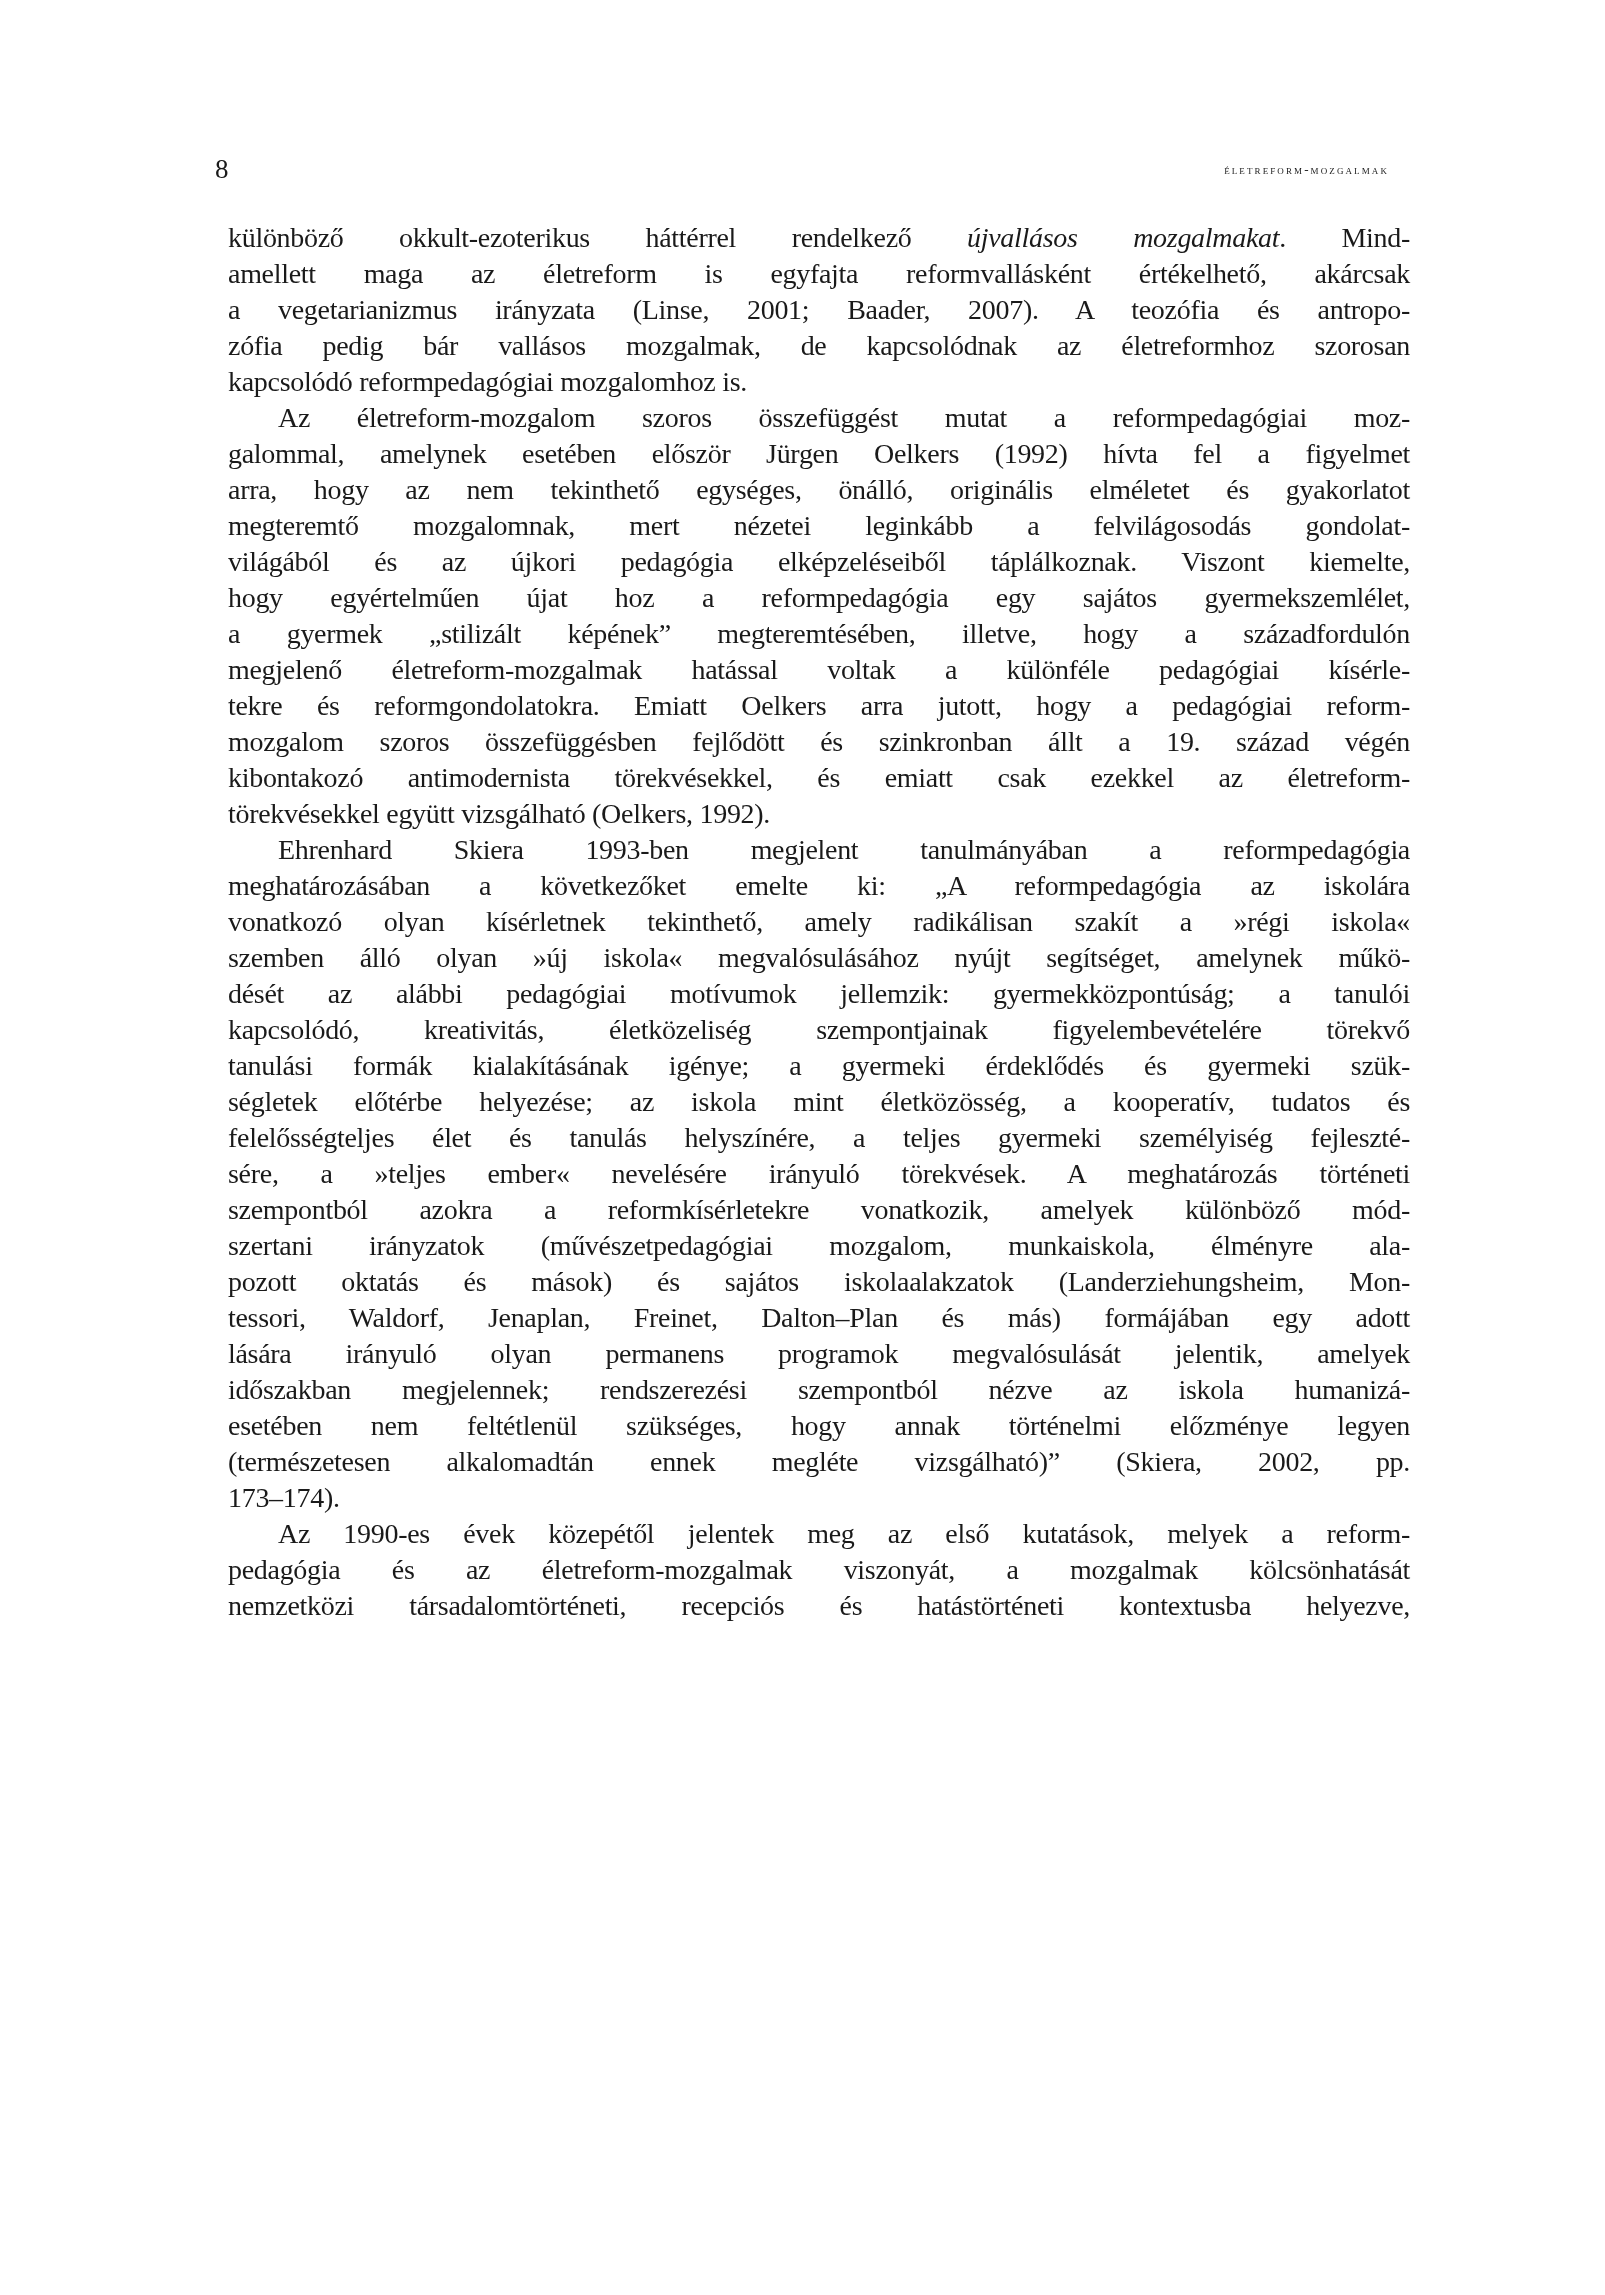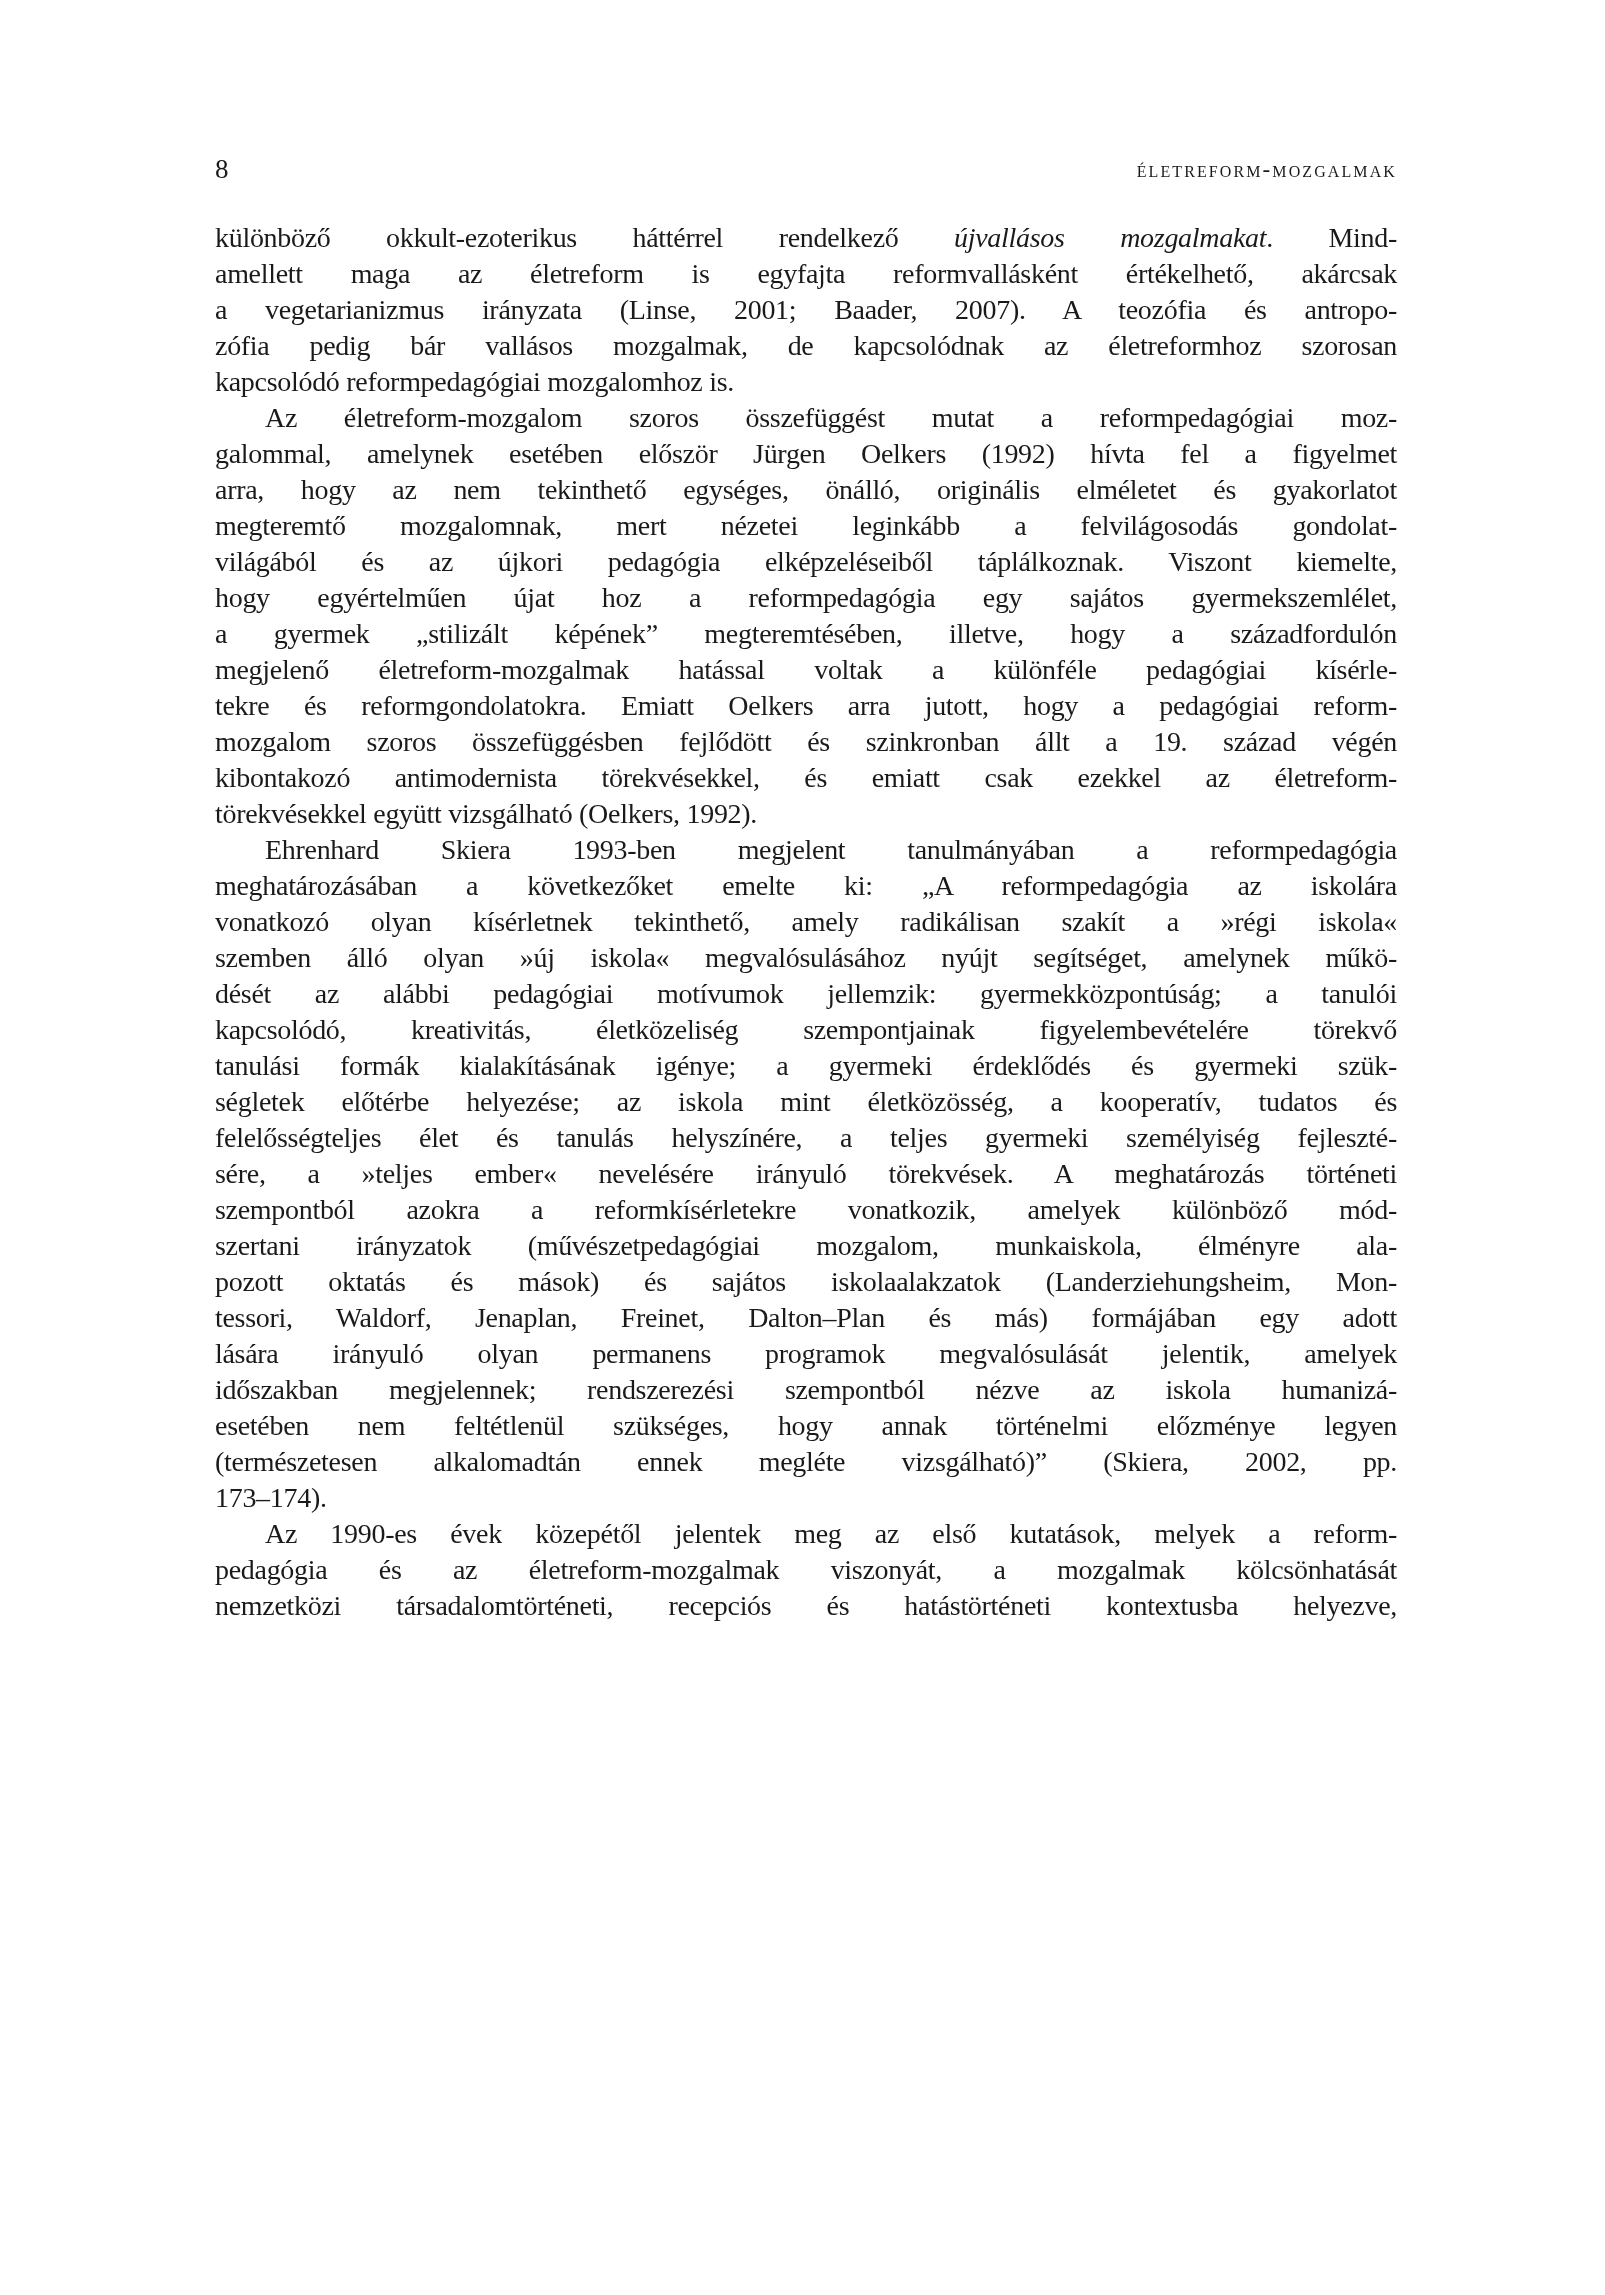--- a/index.html
+++ b/index.html
@@ -10,26 +10,26 @@
     font-family: "Liberation Serif", "DejaVu Serif", serif;
   }
   .running-head {
     position: absolute; left: 215px; right: 208px; top: 148px; height: 43px;
   }
   .page-number {
     position: absolute; left: 0; top: 0;
     font-size: 27px; line-height: 43px;
   }
   .running-title {
-    position: absolute; right: 0; top: 0;
-    font-size: 23px; line-height: 43px; letter-spacing: 2.1px;
+    position: absolute; right: 8px; top: 0;
+    font-size: 13px; line-height: 43px; letter-spacing: 2.1px;
     font-variant: small-caps; text-transform: lowercase;
   }
   .body-text {
-    position: absolute; left: 215px; top: 220px; width: 1182px;
+    position: absolute; left: 228px; top: 220px; width: 1182px;
   }
   .line {
     display: block; height: 36px; line-height: 36px;
     font-size: 28px; white-space: nowrap;
     text-align: justify; text-align-last: justify;
     letter-spacing: -0.3px;
   }
   .line.last { text-align-last: left; }
   .line.indent { padding-left: 50px; }
   .line em { font-style: italic; }

